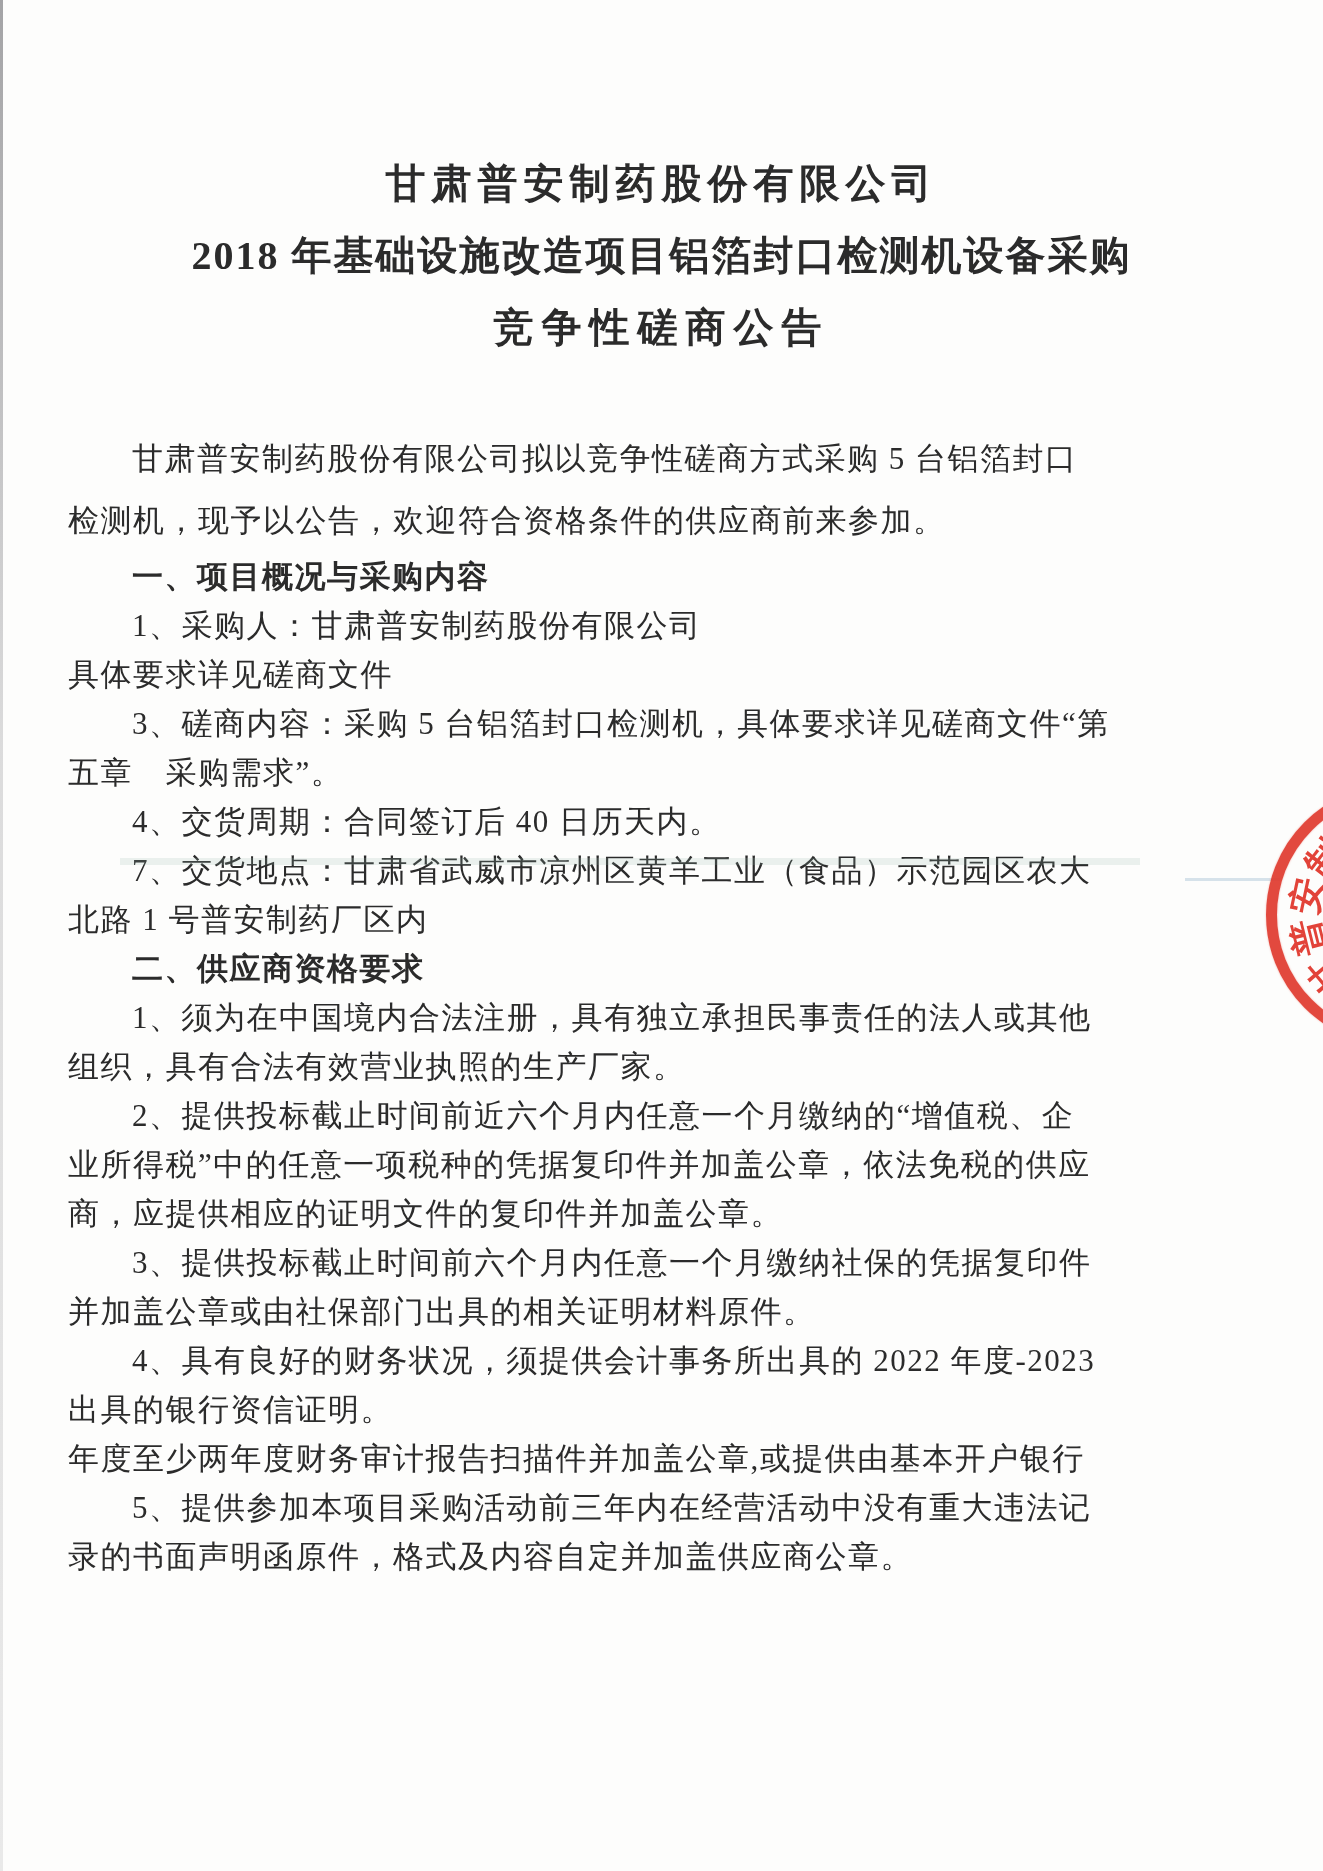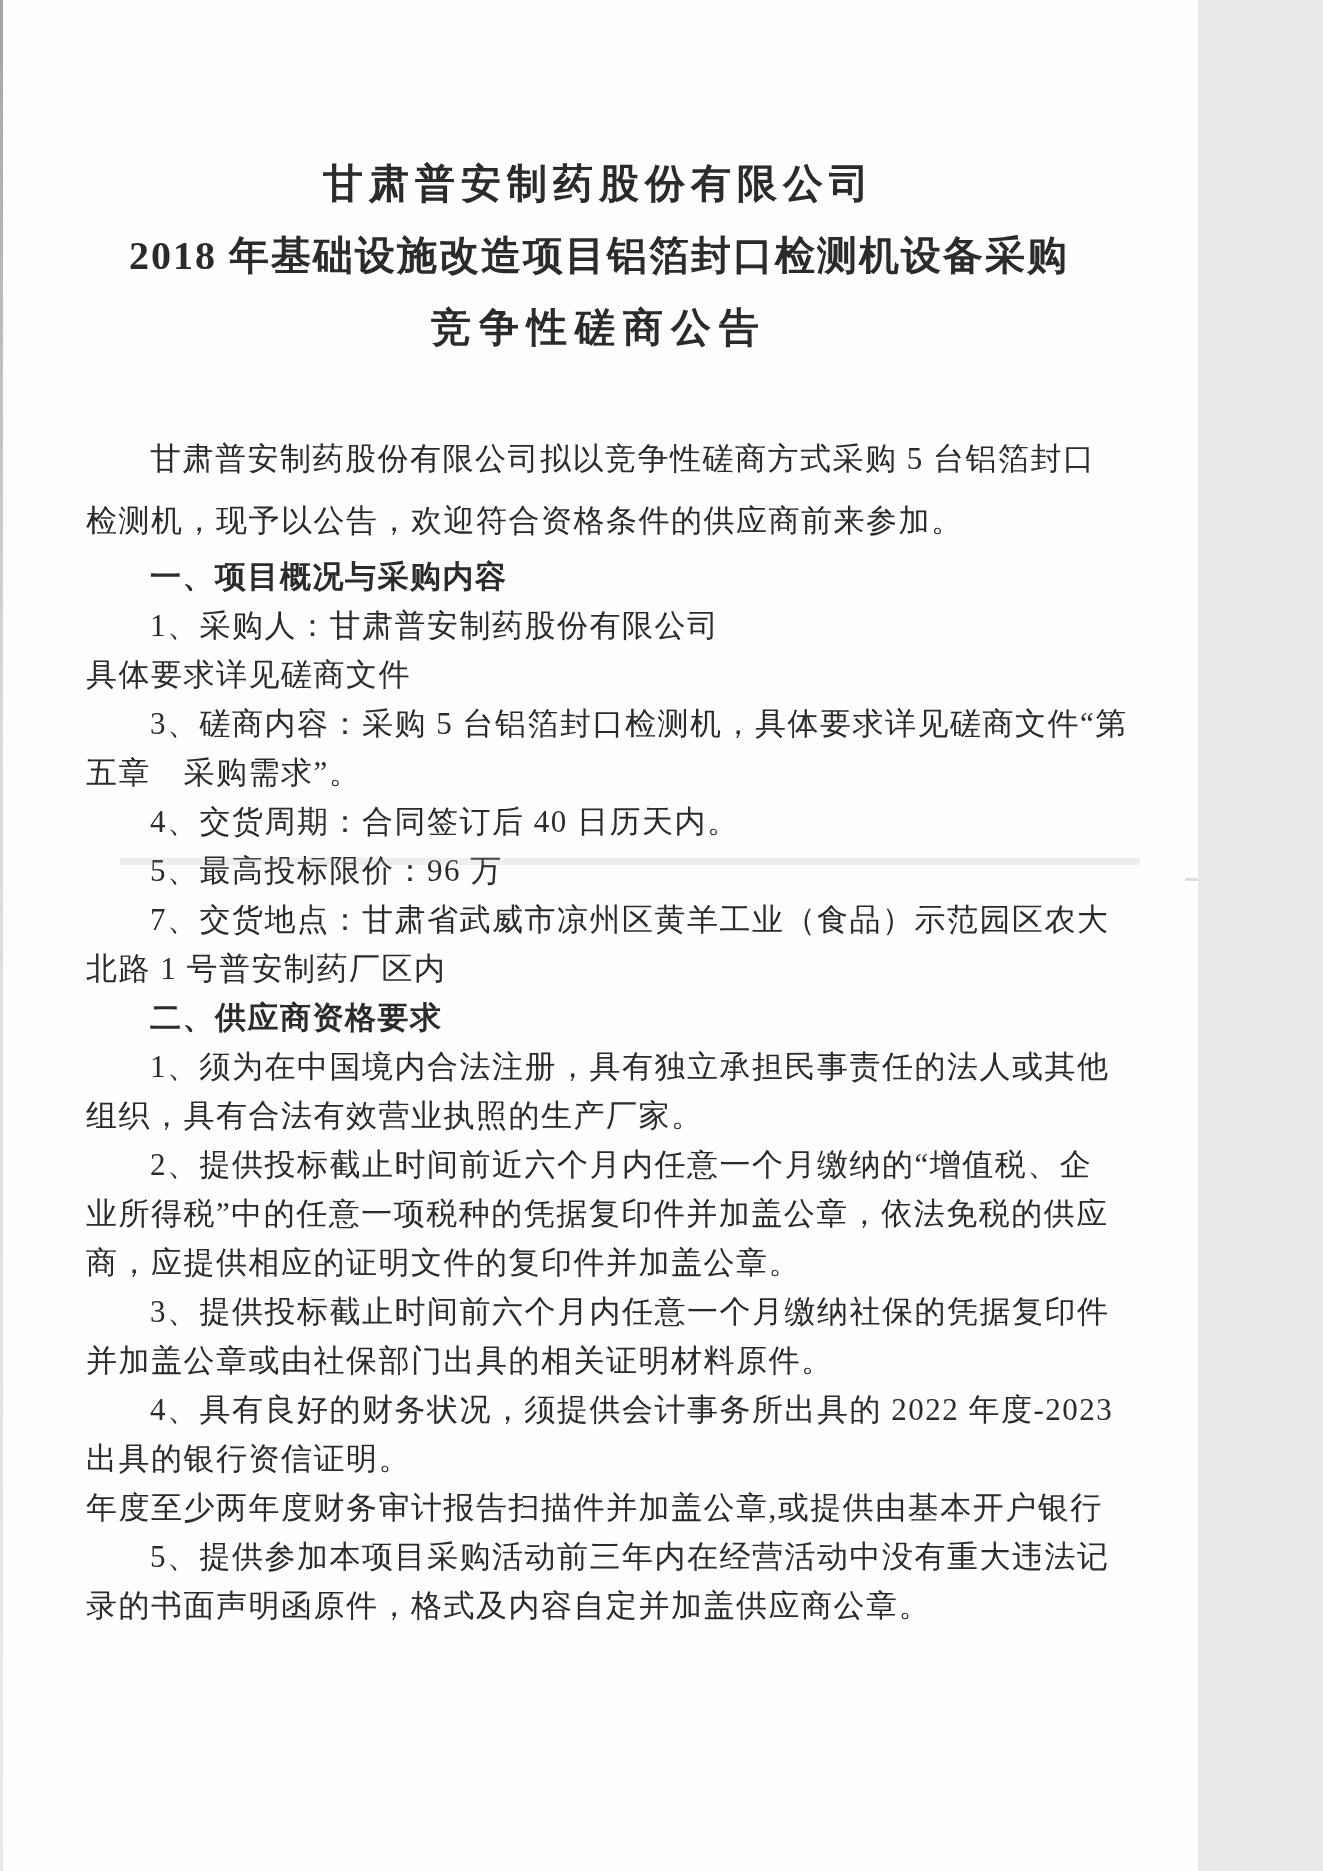--- a/index.html
+++ b/index.html
@@ -1,18 +1,18 @@
 <!DOCTYPE html>
 <html><head>
 <meta charset="utf-8">
 <style>
   html, body { margin: 0; padding: 0; background: #e8e8e8; }
   .page {
     position: relative;
-    width: 1198px;
+    width: 1323px;
     height: 1871px;
     background: #fdfdfc;
     overflow: hidden;
     font-family: "Liberation Serif", "DejaVu Serif", serif;
     color: #2b2b2b;
   }
   
   .scan-edge {
     position: absolute; left: 0; top: 0; width: 3px; height: 100%;
     background: linear-gradient(180deg, rgba(90,90,95,0.55), rgba(120,120,125,0.25) 40%, rgba(120,120,125,0.15));
@@ -27,21 +27,21 @@
   }
   
   .title-block { padding-top: 148px; text-align: center; }
   .title-line {
     font-size: 40px; font-weight: bold; line-height: 72px;
     letter-spacing: 2px; white-space: nowrap;
   }
   .title-line.t1 { letter-spacing: 6px; }
   .title-line.t3 { letter-spacing: 8px; }
   
-  .body-block { margin-top: 64px; padding-left: 86px; padding-right: 60px; }
+  .body-block { margin-top: 64px; padding-left: 68px; padding-right: 60px; }
   .line {
     font-size: 31px; line-height: 49px; height: 49px;
     letter-spacing: 1.5px; white-space: nowrap;
   }
   .line.intro { line-height: 62px; height: 62px; }
   .line.indent { padding-left: 64px; }
   .line.bold { font-weight: bold; }
   .body-rest { margin-top: 0; }
   
   .seal-anchor { position: absolute; left: 1397px; top: 915px; width: 0; height: 0; }
@@ -81,21 +81,20 @@
         <div class="line intro indent">甘肃普安制药股份有限公司拟以竞争性磋商方式采购 5 台铝箔封口</div>
         <div class="line intro">检测机，现予以公告，欢迎符合资格条件的供应商前来参加。</div>
       </div>
     <div id="body-lines" class="body-rest">
         <div class="line indent bold">一、项目概况与采购内容</div>
         <div class="line indent">1、采购人：甘肃普安制药股份有限公司</div>
         <div class="line">具体要求详见磋商文件</div>
         <div class="line indent">3、磋商内容：采购 5 台铝箔封口检测机，具体要求详见磋商文件“第</div>
         <div class="line">五章　采购需求”。</div>
         <div class="line indent">4、交货周期：合同签订后 40 日历天内。</div>
-        <div class="line indent">5、最高投标限价：96 万</div>
         <div class="line indent">7、交货地点：甘肃省武威市凉州区黄羊工业（食品）示范园区农大</div>
         <div class="line">北路 1 号普安制药厂区内</div>
         <div class="line indent bold">二、供应商资格要求</div>
         <div class="line indent">1、须为在中国境内合法注册，具有独立承担民事责任的法人或其他</div>
         <div class="line">组织，具有合法有效营业执照的生产厂家。</div>
         <div class="line indent">2、提供投标截止时间前近六个月内任意一个月缴纳的“增值税、企</div>
         <div class="line">业所得税”中的任意一项税种的凭据复印件并加盖公章，依法免税的供应</div>
         <div class="line">商，应提供相应的证明文件的复印件并加盖公章。</div>
         <div class="line indent">3、提供投标截止时间前六个月内任意一个月缴纳社保的凭据复印件</div>
         <div class="line">并加盖公章或由社保部门出具的相关证明材料原件。</div>

